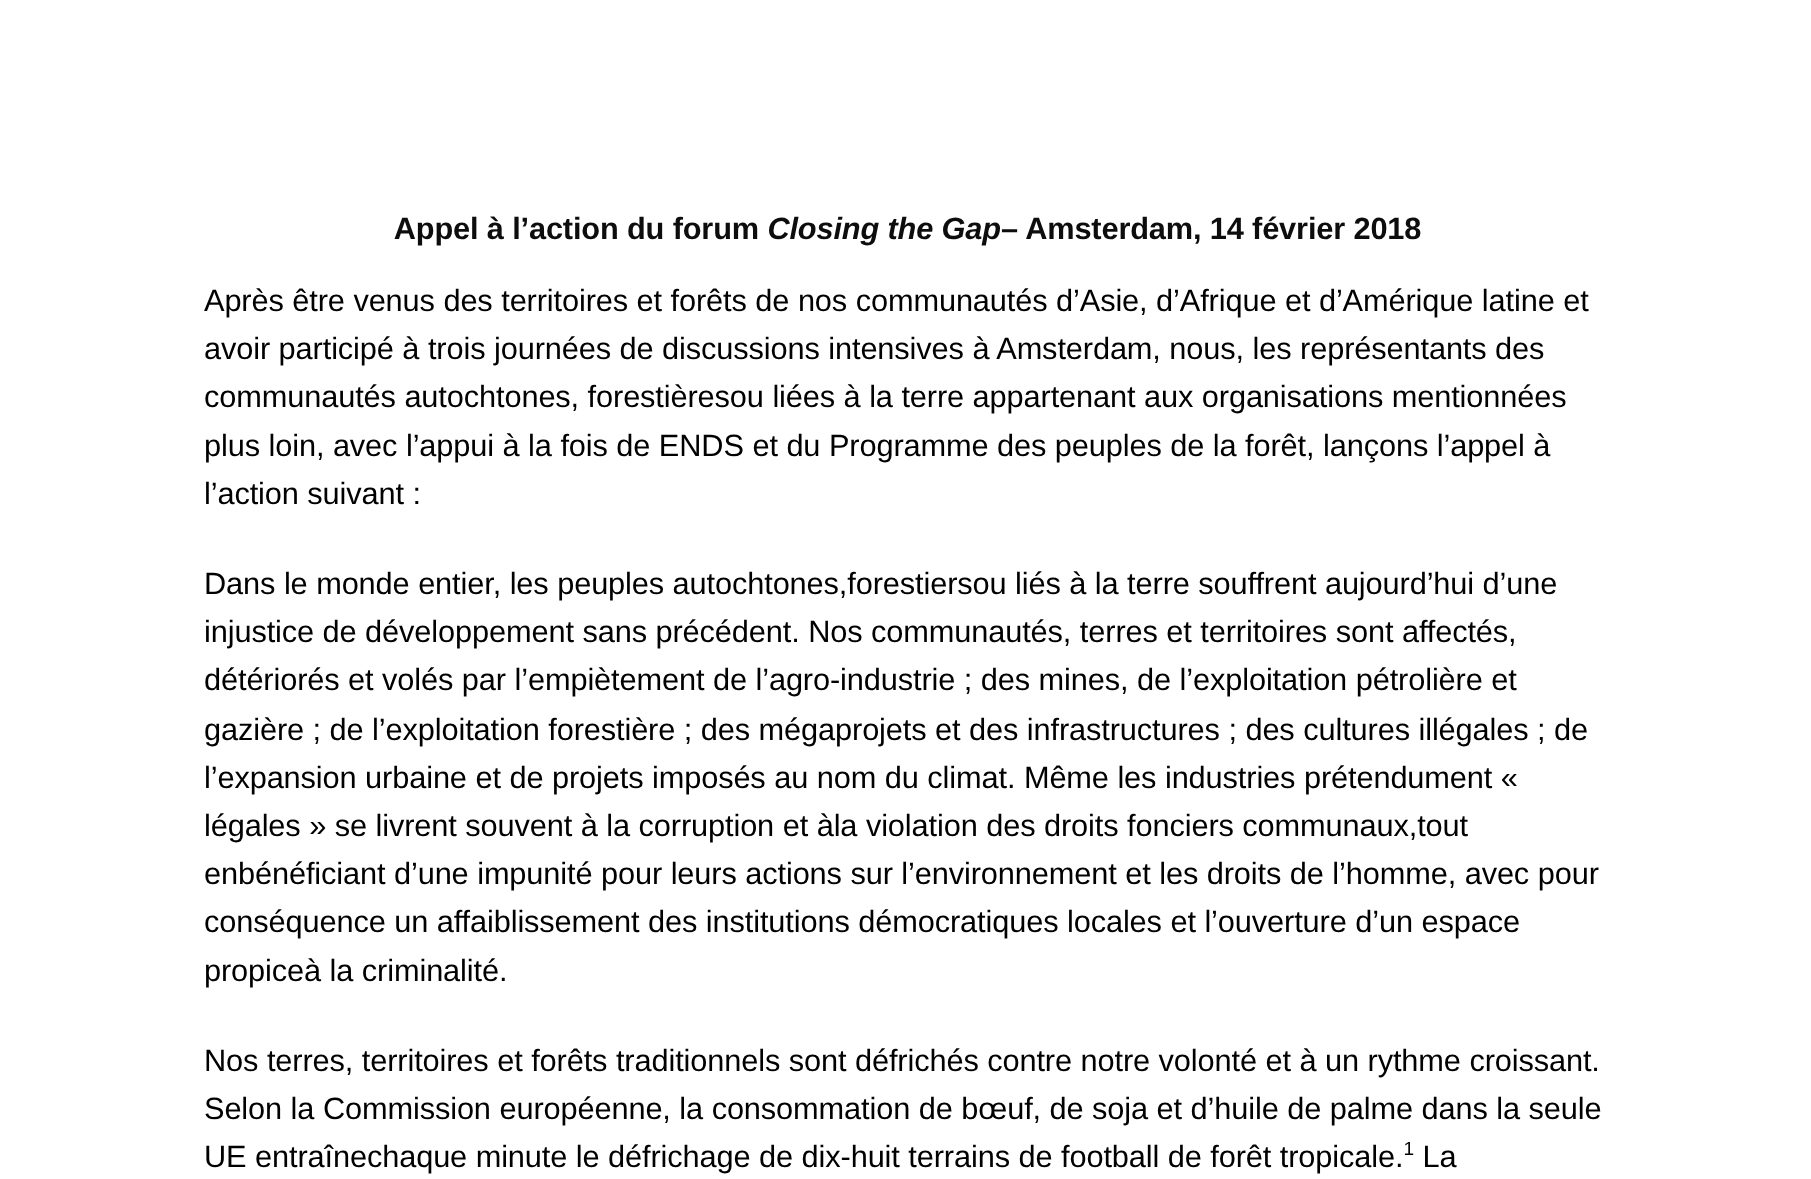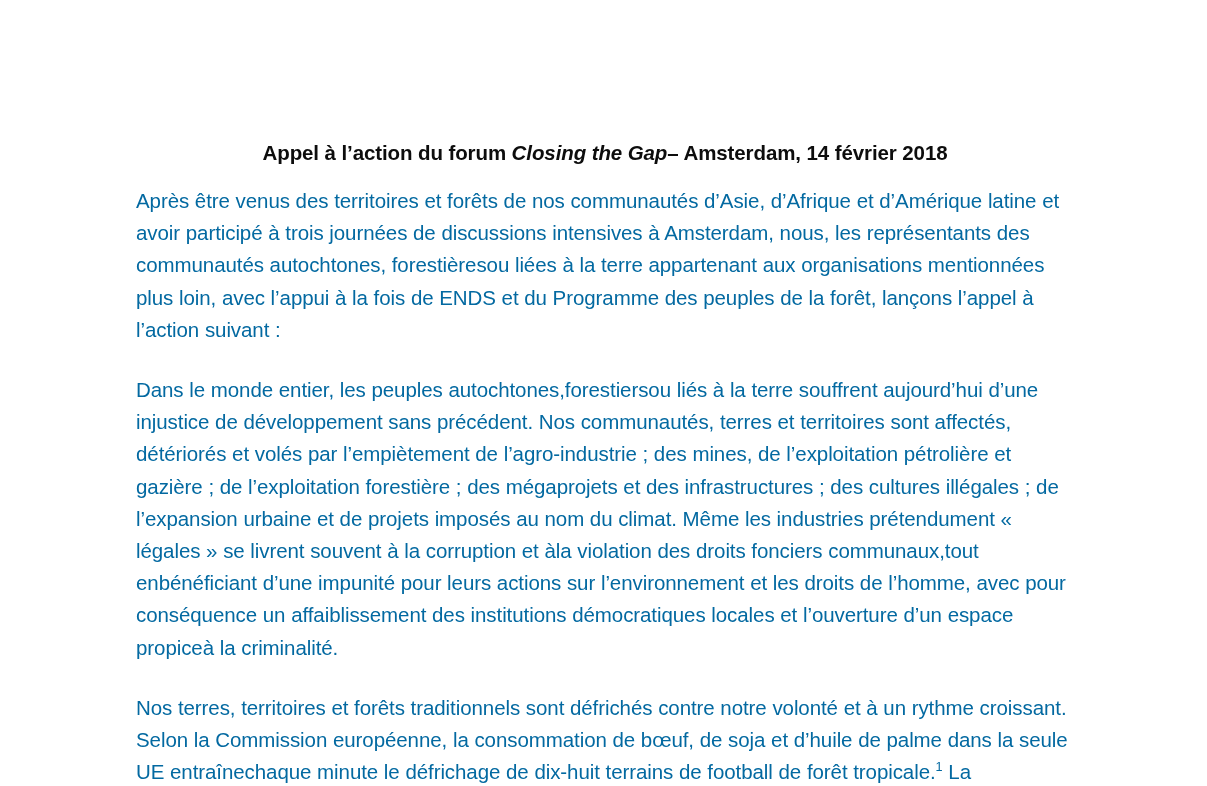--- a/index.html
+++ b/index.html
@@ -43,21 +43,21 @@
   }
   .doc-title .ital {
     font-style: italic;
   }
 
   .para {
     font-size: 20.5px;
     line-height: 32.2px;
     margin: 0 0 28px 0;
     text-align: left;
-    color: #0369a1;
+    color: #000000;
     letter-spacing: -0.08px;
     word-spacing: 0.1px;
   }
   .para:last-child {
     margin-bottom: 0;
   }
 
   sup.fn {
     font-size: 0.62em;
     vertical-align: super;

